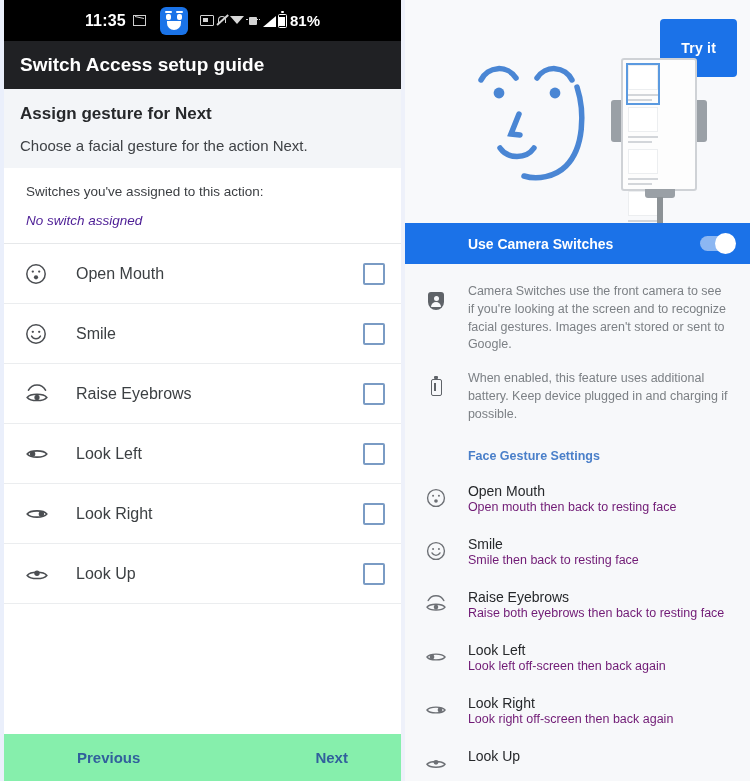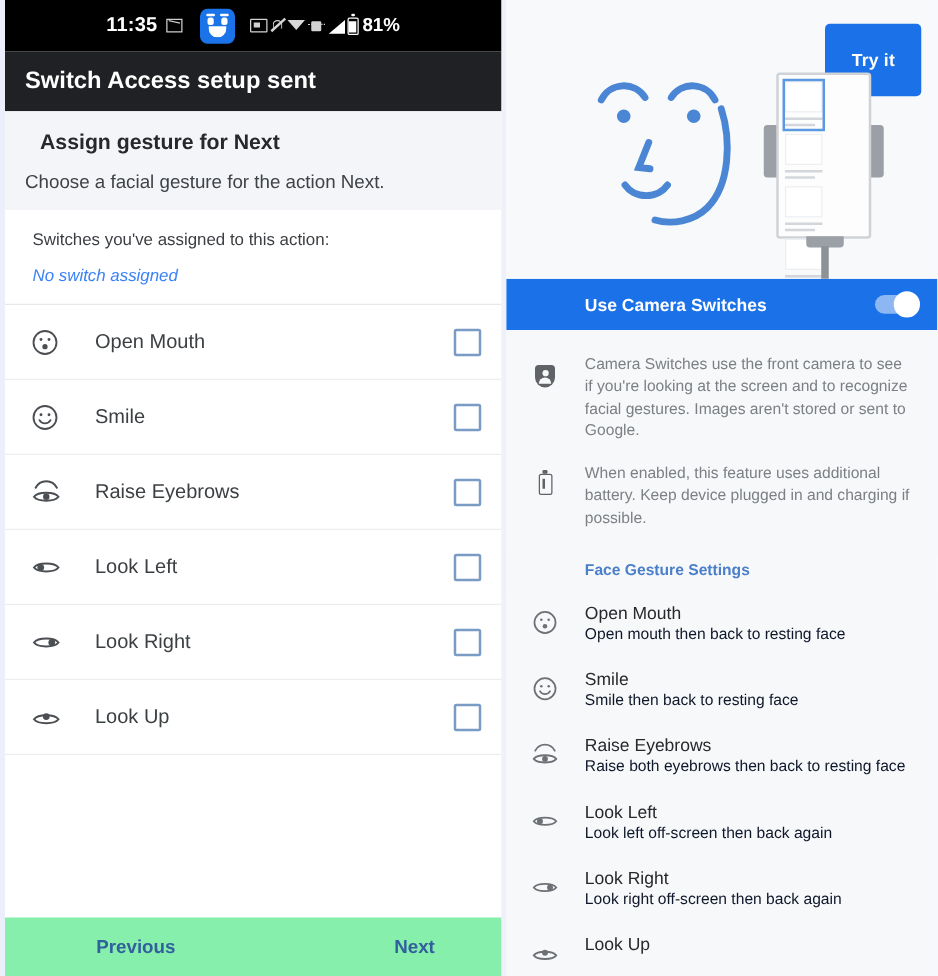--- a/index.html
+++ b/index.html
@@ -97,42 +97,41 @@
   .intro-block {
     background: #f3f5f8;
     padding: 15px 16px 14px 16px;
     flex: none;
   }
   .intro-title {
     font-size: 17px;
     font-weight: bold;
     color: #26282b;
     margin-bottom: 13px;
-    margin-left: 12px;
   }
   .intro-sub {
     font-size: 15px;
     color: #3f4246;
   }
 
   .assigned-block {
     background: #ffffff;
     padding: 16px 16px 15px 22px;
     flex: none;
     border-bottom: 1px solid #e6e8ea;
   }
   .assigned-label {
     font-size: 13.5px;
     color: #3b3e42;
     margin-bottom: 14px;
   }
   .assigned-value {
     font-size: 13.5px;
     font-style: italic;
-    color: #3b82f6;
+    color: #4c1d95;
   }
 
   .gesture-list {
     background: #ffffff;
     flex: 1 1 auto;
     overflow: hidden;
   }
   .gesture-row {
     height: 60px;
     display: flex;
@@ -280,21 +279,21 @@
     padding: 4px 0 10px 63px;
     font-size: 12.5px;
     font-weight: bold;
     color: #4a7fc9;
   }
   .gsettings { background:#f7f8fa; flex: 1 1 auto; }
   .gs-row { display:flex; align-items:flex-start; padding: 9px 16px 12px 0; }
   .gs-ico { width: 63px; flex:none; display:flex; justify-content:center; padding-top: 5px; }
   .gs-body { flex: 1 1 auto; }
   .gs-title { font-size: 14px; color: #26282b; margin-bottom: 3px; }
-  .gs-desc { font-size: 12.5px; color: #0f172a; }
+  .gs-desc { font-size: 12.5px; color: #701a75; }
 
   
   svg.glyph { display:block; }
 </style>
 </head>
 <body>
 
 <div class="screenshot">
 
   <div class="left-panel">
@@ -318,21 +317,21 @@
         <span class="ic ic-bellmute"></span>
         <span class="ic ic-wifi"></span>
         <span class="ic ic-vibr"></span>
         <span class="ic ic-signal"></span>
         <span class="ic ic-batt"></span>
         <span class="sb-pct">81%</span>
       </div>
     </div>
 
     <div class="app-bar">
-      <span>Switch Access setup sent</span>
+      <span>Switch Access setup guide</span>
     </div>
 
     <div class="intro-block">
       <div class="intro-title">Assign gesture for Next</div>
       <div class="intro-sub">Choose a facial gesture for the action Next.</div>
     </div>
 
     <div class="assigned-block">
       <div class="assigned-label">Switches you've assigned to this action:</div>
       <div class="assigned-value">No switch assigned</div>

